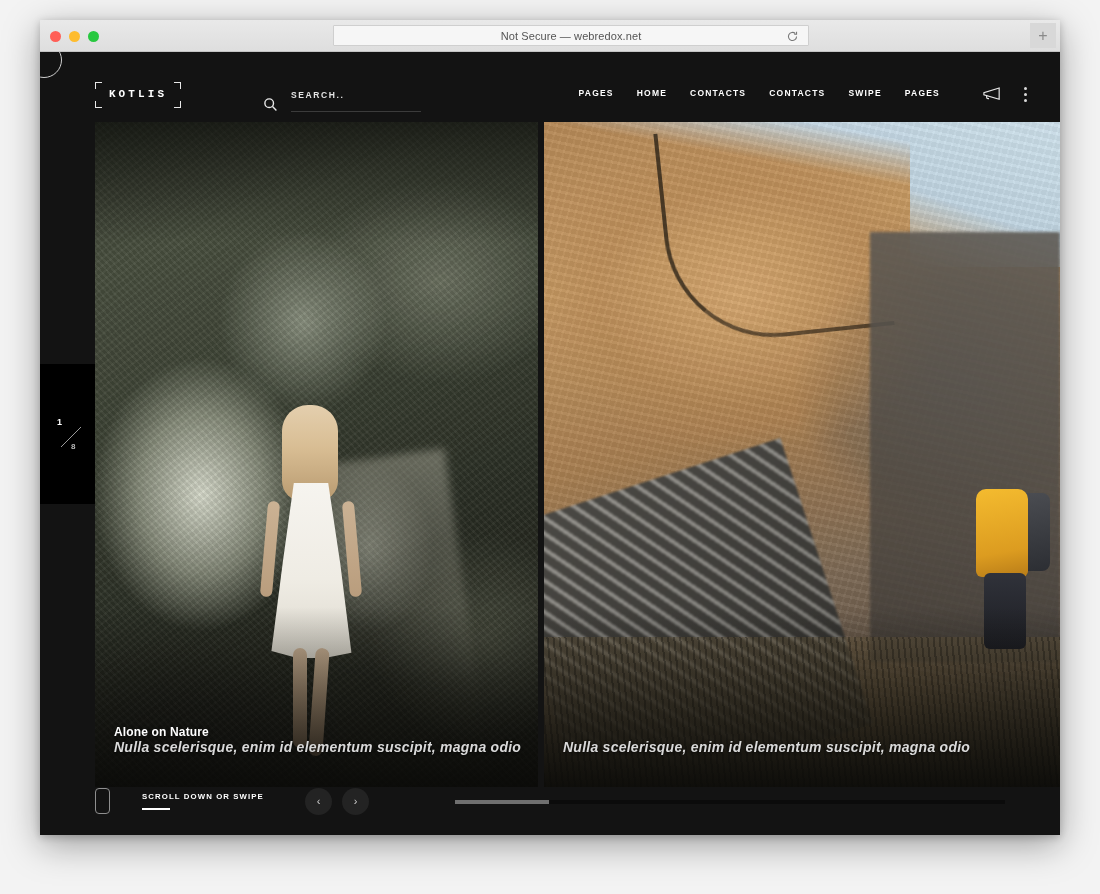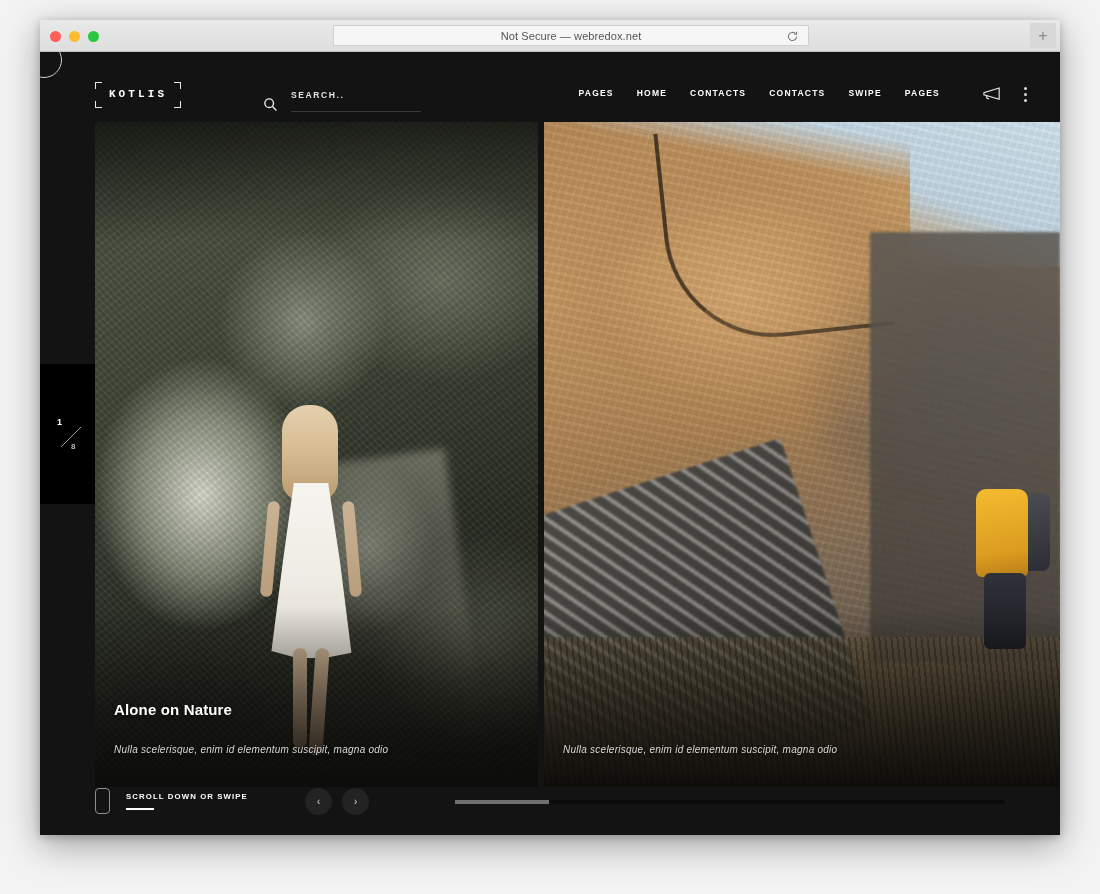--- a/index.html
+++ b/index.html
@@ -370,31 +370,31 @@
   }
 
   
   .caption {
     position: absolute;
     left: 19px;
     bottom: 32px;
     z-index: 6;
   }
   .caption-title {
-    font-size: 15px;
+    font-size: 12px;
     font-weight: 700;
     color: #ffffff;
     letter-spacing: .15px;
-    margin-bottom: 26px;
+    margin-bottom: 0;
     text-shadow: 0 1px 4px rgba(0,0,0,.6);
   }
   .caption-sub {
-    font-size: 10px;
+    font-size: 14px;
     font-style: italic;
-    font-weight: 400;
+    font-weight: 700;
     color: #d9d9d9;
     letter-spacing: .25px;
     text-shadow: 0 1px 3px rgba(0,0,0,.6);
   }
 
   
   .counter-panel {
     position: absolute;
     left: 0;
     top: 312px;
@@ -434,21 +434,21 @@
     width: 1020px;
     height: 48px;
     z-index: 20;
   }
   .scroll-hint {
     position: absolute;
     left: 55px;
     top: 1px;
     display: flex;
     align-items: center;
-    gap: 16px;
+    gap: 32px;
   }
   .device-icon {
     width: 15px; height: 26px;
     border: 1.4px solid #8f8f8f;
     border-radius: 4px;
   }
   .scroll-hint-text {
     font-size: 7.8px;
     font-weight: 700;
     letter-spacing: 1.1px;

